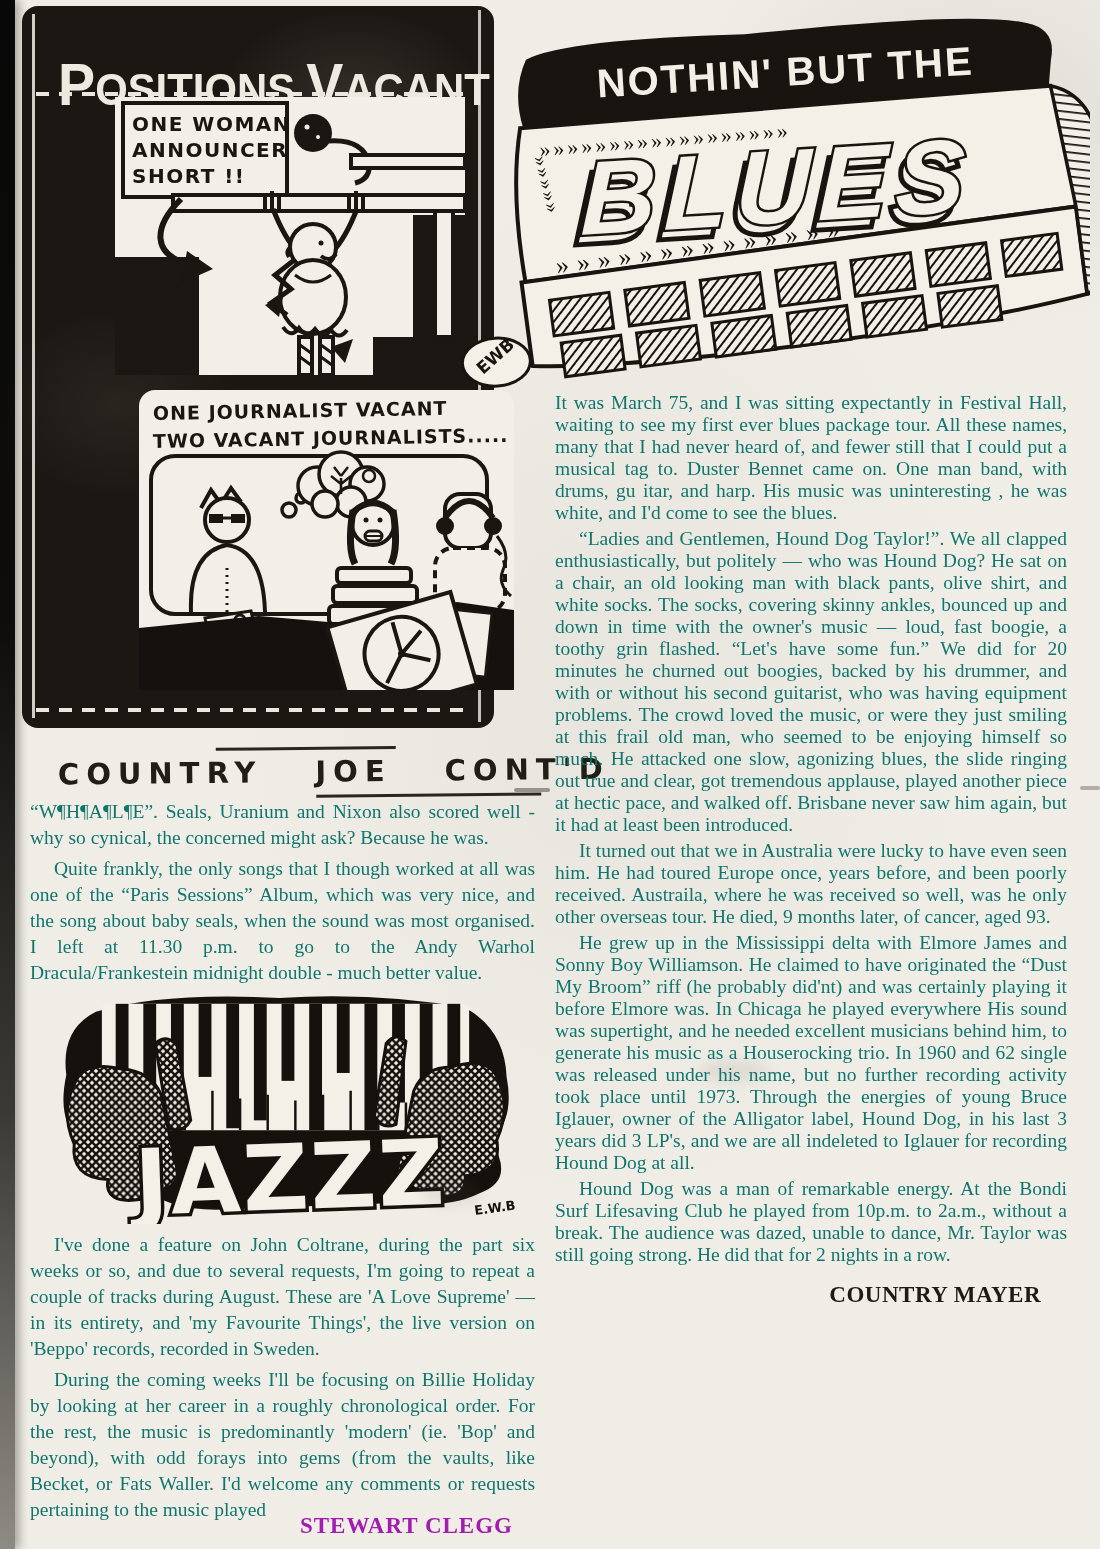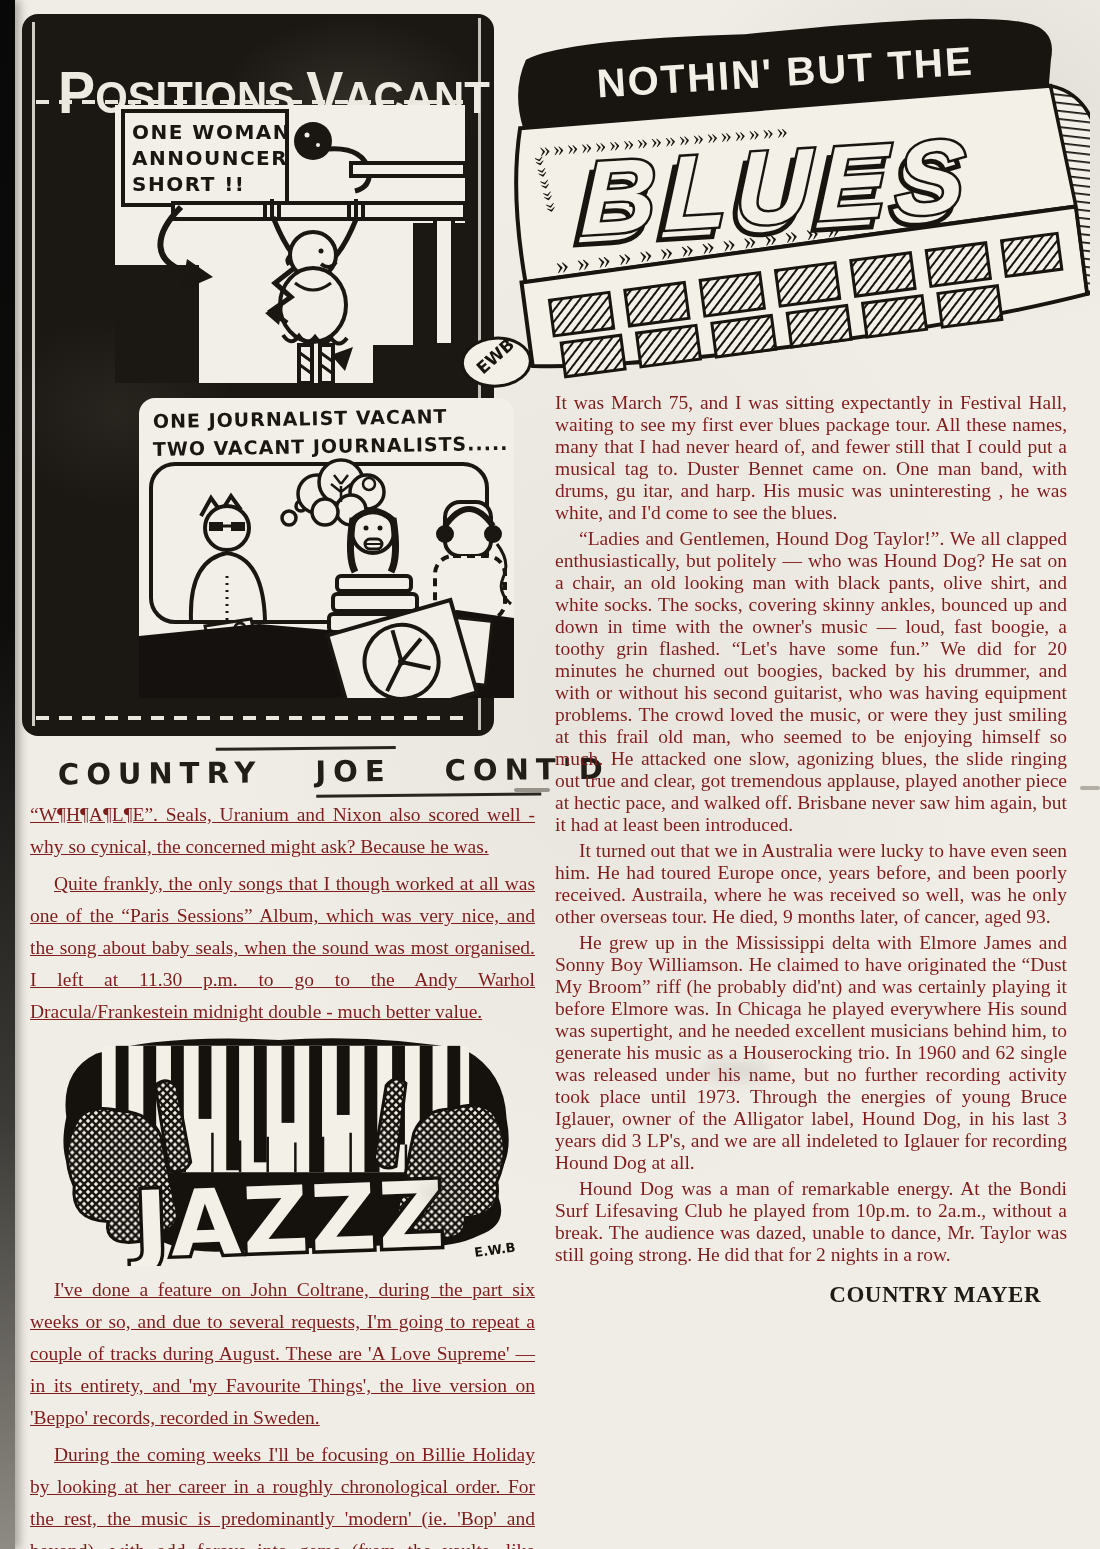--- a/index.html
+++ b/index.html
@@ -9,21 +9,21 @@
       radial-gradient(ellipse 420px 300px at 88% 8%, rgba(70,66,58,.10), transparent 70%),
       radial-gradient(ellipse 500px 700px at 55% 45%, rgba(80,76,66,.05), transparent 75%),
       #f0ede6;
     font-family:"Liberation Serif",serif;color:#26221b;
   }
   
   .edge-strip{position:absolute;left:0;top:0;width:15px;height:1549px;
     background:linear-gradient(180deg,#080808 0%,#0e0d0c 40%,#3c3a36 72%,#8e8b84 100%);
     box-shadow:5px 0 9px rgba(45,42,37,.35);}
   
-  .pv-panel{position:absolute;left:22px;top:14px;width:472px;height:722px;
+  .pv-panel{position:absolute;left:22px;top:6px;width:472px;height:722px;
     background:
       radial-gradient(ellipse 220px 140px at 70% 12%, rgba(205,200,188,.12), transparent 60%),
       radial-gradient(ellipse 200px 160px at 20% 55%, rgba(195,190,178,.08), transparent 60%),
       radial-gradient(ellipse 240px 160px at 80% 80%, rgba(195,190,178,.07), transparent 60%),
       #1b1712; border-radius: 16px;}
   .pv-panel .inner-line-left{position:absolute;left:10px;top:8px;bottom:10px;width:3px;background:rgba(240,237,229,.85);}
   .pv-panel .inner-line-right{position:absolute;right:13px;top:4px;bottom:6px;width:3px;background:rgba(240,237,229,.8);}
   .pv-header{position:absolute;left:36px;top:14px;white-space:nowrap;
     font-family:"Liberation Sans",sans-serif;font-weight:bold;font-size:45px;color:#edeae1;
     transform:scaleX(.93);transform-origin:left top;letter-spacing:0px;}
@@ -34,23 +34,23 @@
     background:repeating-linear-gradient(90deg,#eae7de 0 13px,transparent 13px 23px);}
   .dash-top{left:14px;right:24px;top:86px;}
   .dash-bottom{left:14px;right:26px;bottom:16px;}
   .cartoon1-wrap{position:absolute;left:93px;top:91px;width:350px;height:278px;}
   .cartoon2-wrap{position:absolute;left:73px;top:384px;width:321px;height:300px;padding-left:44px;}
   
   .blues-wrap{position:absolute;left:425px;top:16px;width:665px;height:372px;}
   
   .left-col{position:absolute;left:30px;top:755px;width:505px;}
   .right-col{position:absolute;left:555px;top:392px;width:512px;}
-  .col p{margin:0;text-align:justify;font-size:19.5px;color:#7f1d1d;}
+  .col p{margin:0;text-align:justify;font-size:19.5px;color:#0f766e;}
   .right-col p{line-height:22px;margin-bottom:4px;}
-  .left-col p{line-height:32px;margin-bottom:5px;text-decoration:underline;}
+  .left-col p{line-height:26px;margin-bottom:5px;}
   .indent{text-indent:24px;}
   .cj-heading{position:relative;margin:0 0 10px 28px;
     font-family:"DejaVu Sans",sans-serif;font-size:29px;letter-spacing:7px;word-spacing:36px;
     color:#211d17;transform:rotate(-.6deg);white-space:nowrap;}
   .cj-rule-a{position:absolute;left:158px;top:-8px;width:180px;height:3px;background:#2a261f;}
   .cj-rule-b{position:absolute;right:-6px;top:40px;width:225px;height:3px;background:#2a261f;}
   .jazz-wrap{position:relative;margin:6px 0 8px 22px;width:465px;height:232px;}
   .para-wrap{position:relative;}
   .byline-left{position:absolute;right:22px;bottom:-16px;
     font-family:"Liberation Serif",serif;font-weight:bold;font-size:23px;letter-spacing:1px;color:#a21caf;}

